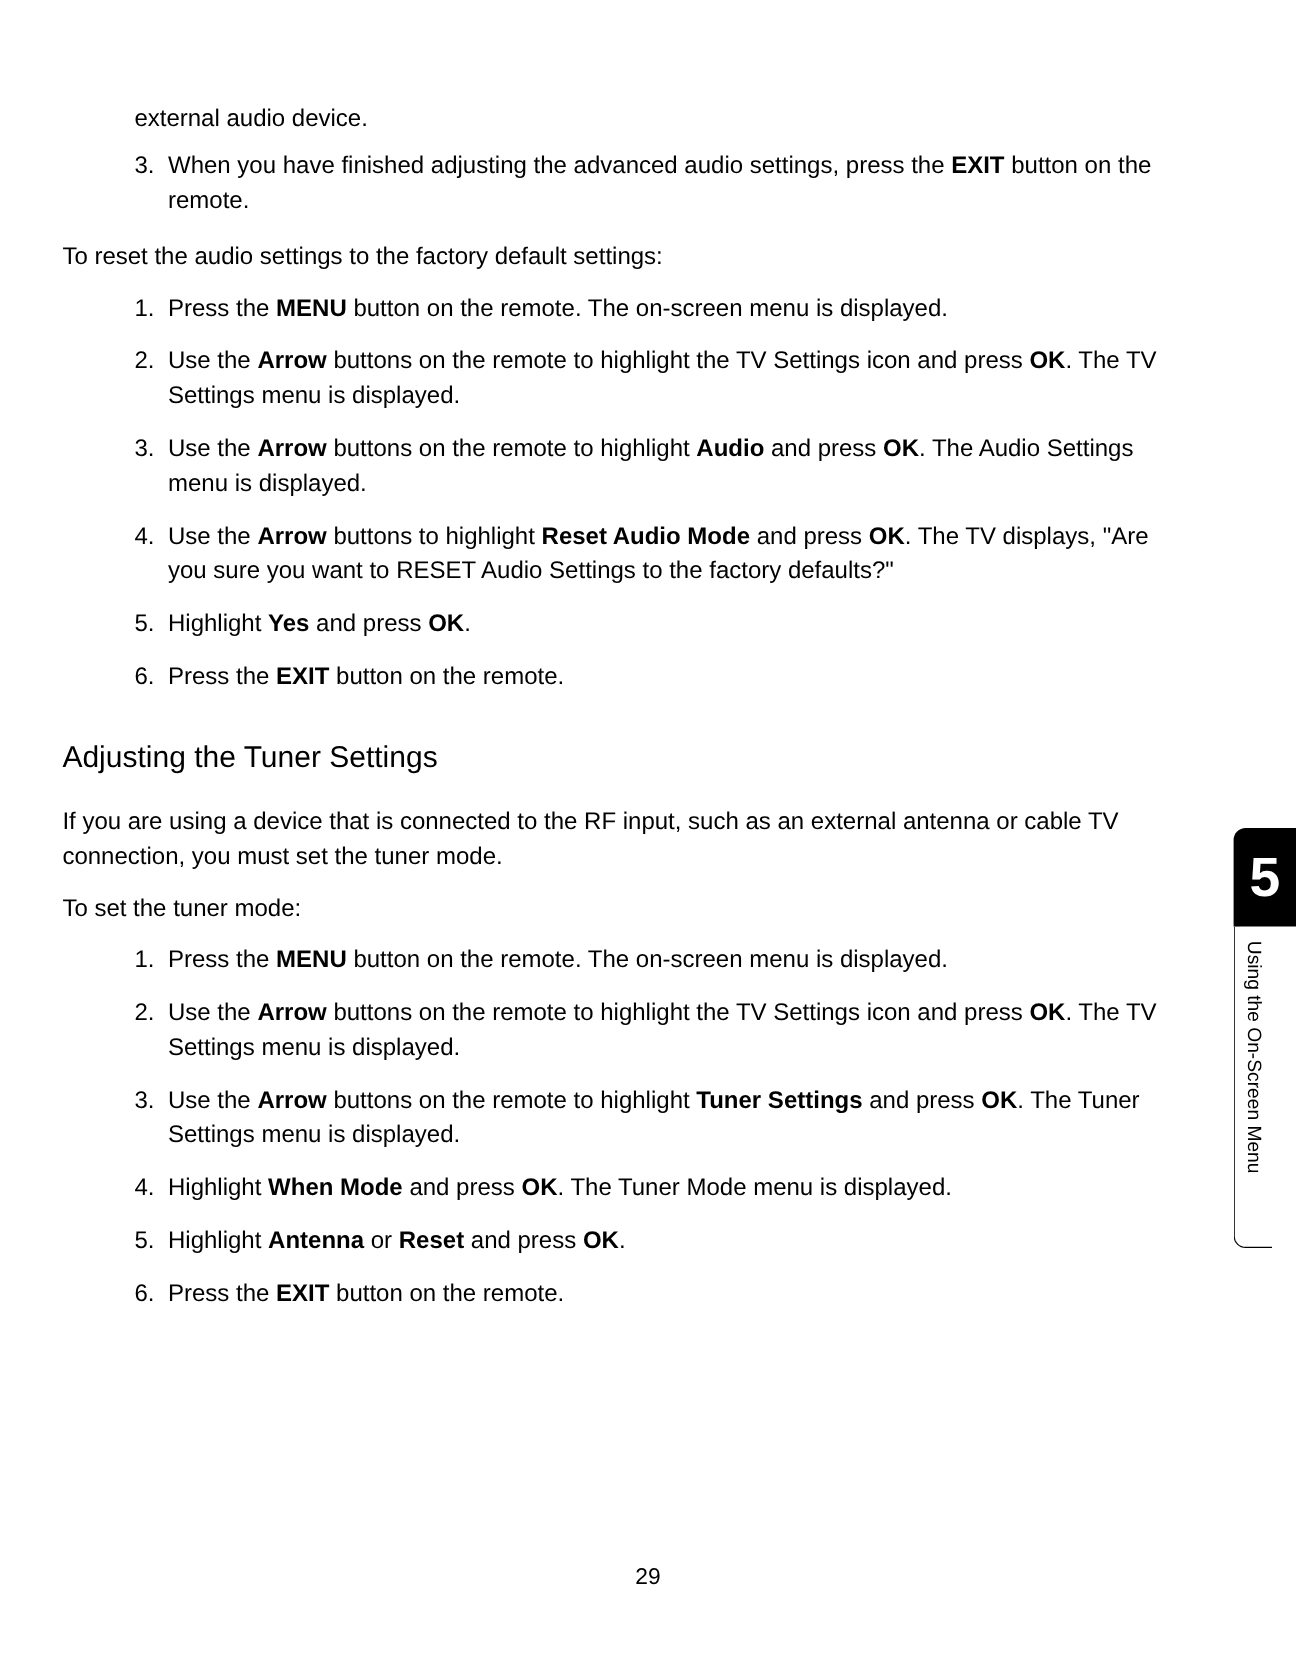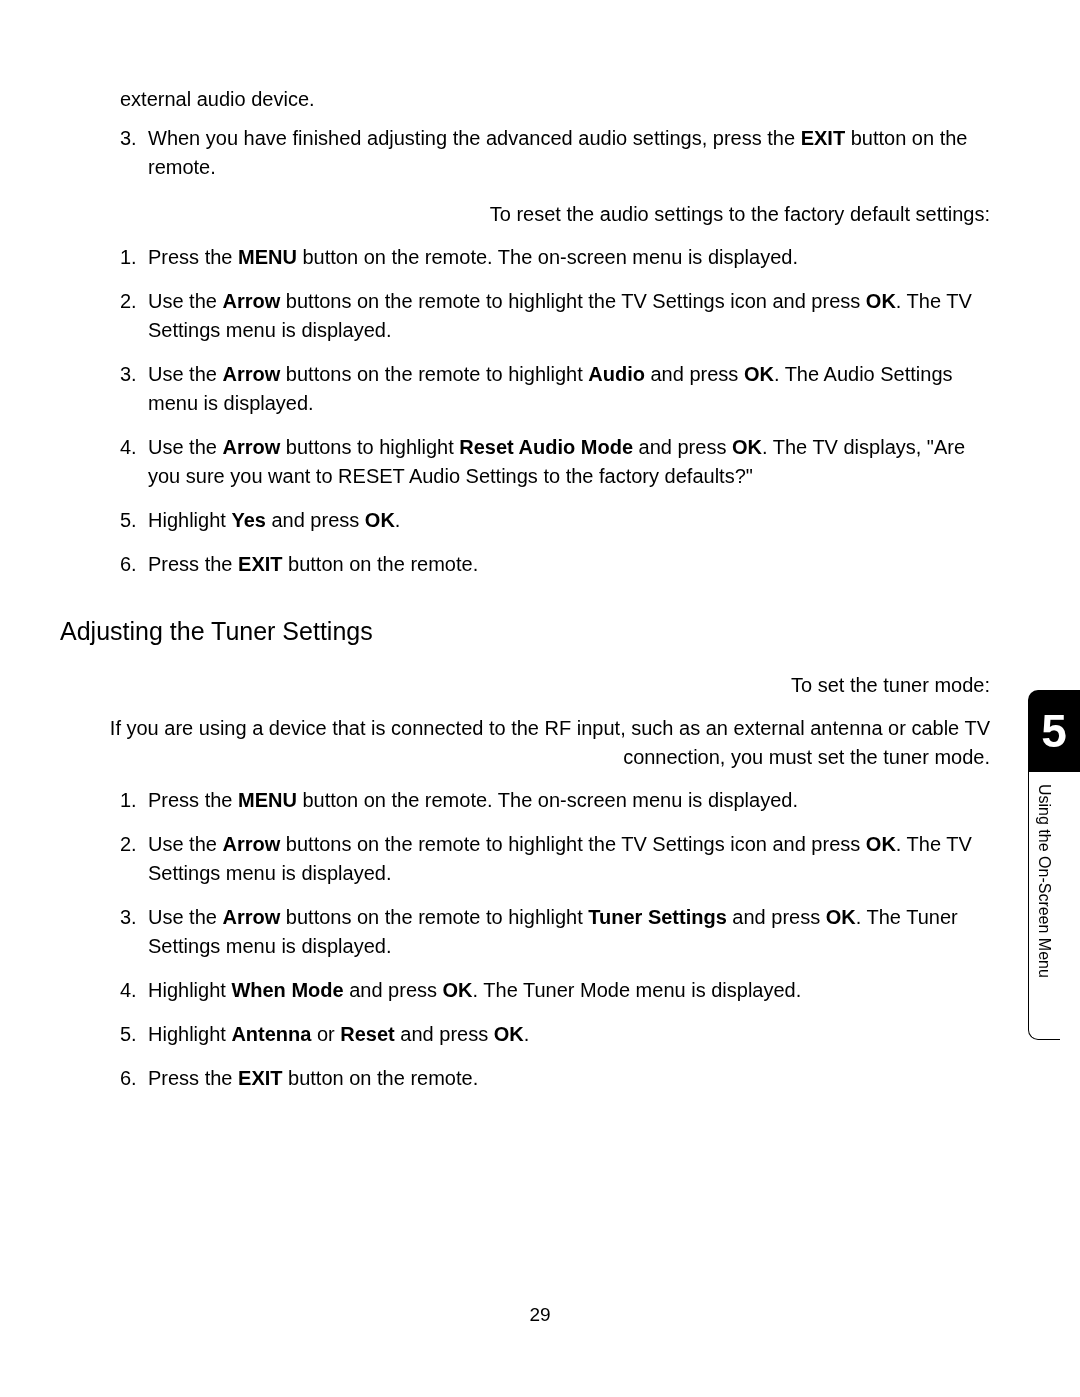--- a/index.html
+++ b/index.html
@@ -7,23 +7,22 @@
       font-family: Helvetica, Arial, sans-serif;
       font-size: 20px;
       line-height: 1.45;
       color: #000;
       background: #fff;
       width: 1080px;
       height: 1397px;
       position: relative;
     }
     .page {
-      padding: 85px 90px 60px 32px;
+      padding: 85px 90px 60px 52px;
       position: relative;
-      margin-left: 28px;
     }
     .continuation {
       margin-left: 60px;
       margin-bottom: 10px;
     }
     ol {
       list-style: none;
       margin-left: 60px;
       margin-bottom: 18px;
     }
@@ -37,21 +36,20 @@
       left: 0;
     }
     .bold { font-weight: bold; }
     .subheading {
       font-weight: bold;
       margin-top: 28px;
       margin-bottom: 10px;
     }
     .para {
       margin-bottom: 14px;
-      text-align: right;
     }
     h2.section-heading {
       font-size: 25px;
       font-weight: normal;
       margin-top: 34px;
       margin-bottom: 22px;
     }
     .page-number {
       position: absolute;
       bottom: 68px;
@@ -130,22 +128,22 @@
       <span>Highlight </span><span class="bold">Yes</span><span> and press </span><span class="bold">OK</span><span>.</span>
     </li>
     <li>
       <span class="num">6.</span>
       <span>Press the </span><span class="bold">EXIT</span><span> button on the remote.</span>
     </li>
   </ol>
 
   <h2 class="section-heading">Adjusting the Tuner Settings</h2>
 
+  <p class="para">If you are using a device that is connected to the RF input, such as an external antenna or cable TV connection, you must set the tuner mode.</p>
   <p class="para">To set the tuner mode:</p>
-  <p class="para">If you are using a device that is connected to the RF input, such as an external antenna or cable TV connection, you must set the tuner mode.</p>
 
   <ol>
     <li>
       <span class="num">1.</span>
       <span>Press the </span><span class="bold">MENU</span><span> button on the remote. The on-screen menu is displayed.</span>
     </li>
     <li>
       <span class="num">2.</span>
       <span>Use the </span><span class="bold">Arrow</span><span> buttons on the remote to highlight the TV Settings icon and press </span><span class="bold">OK</span><span>. The TV Settings menu is displayed.</span>
     </li>

